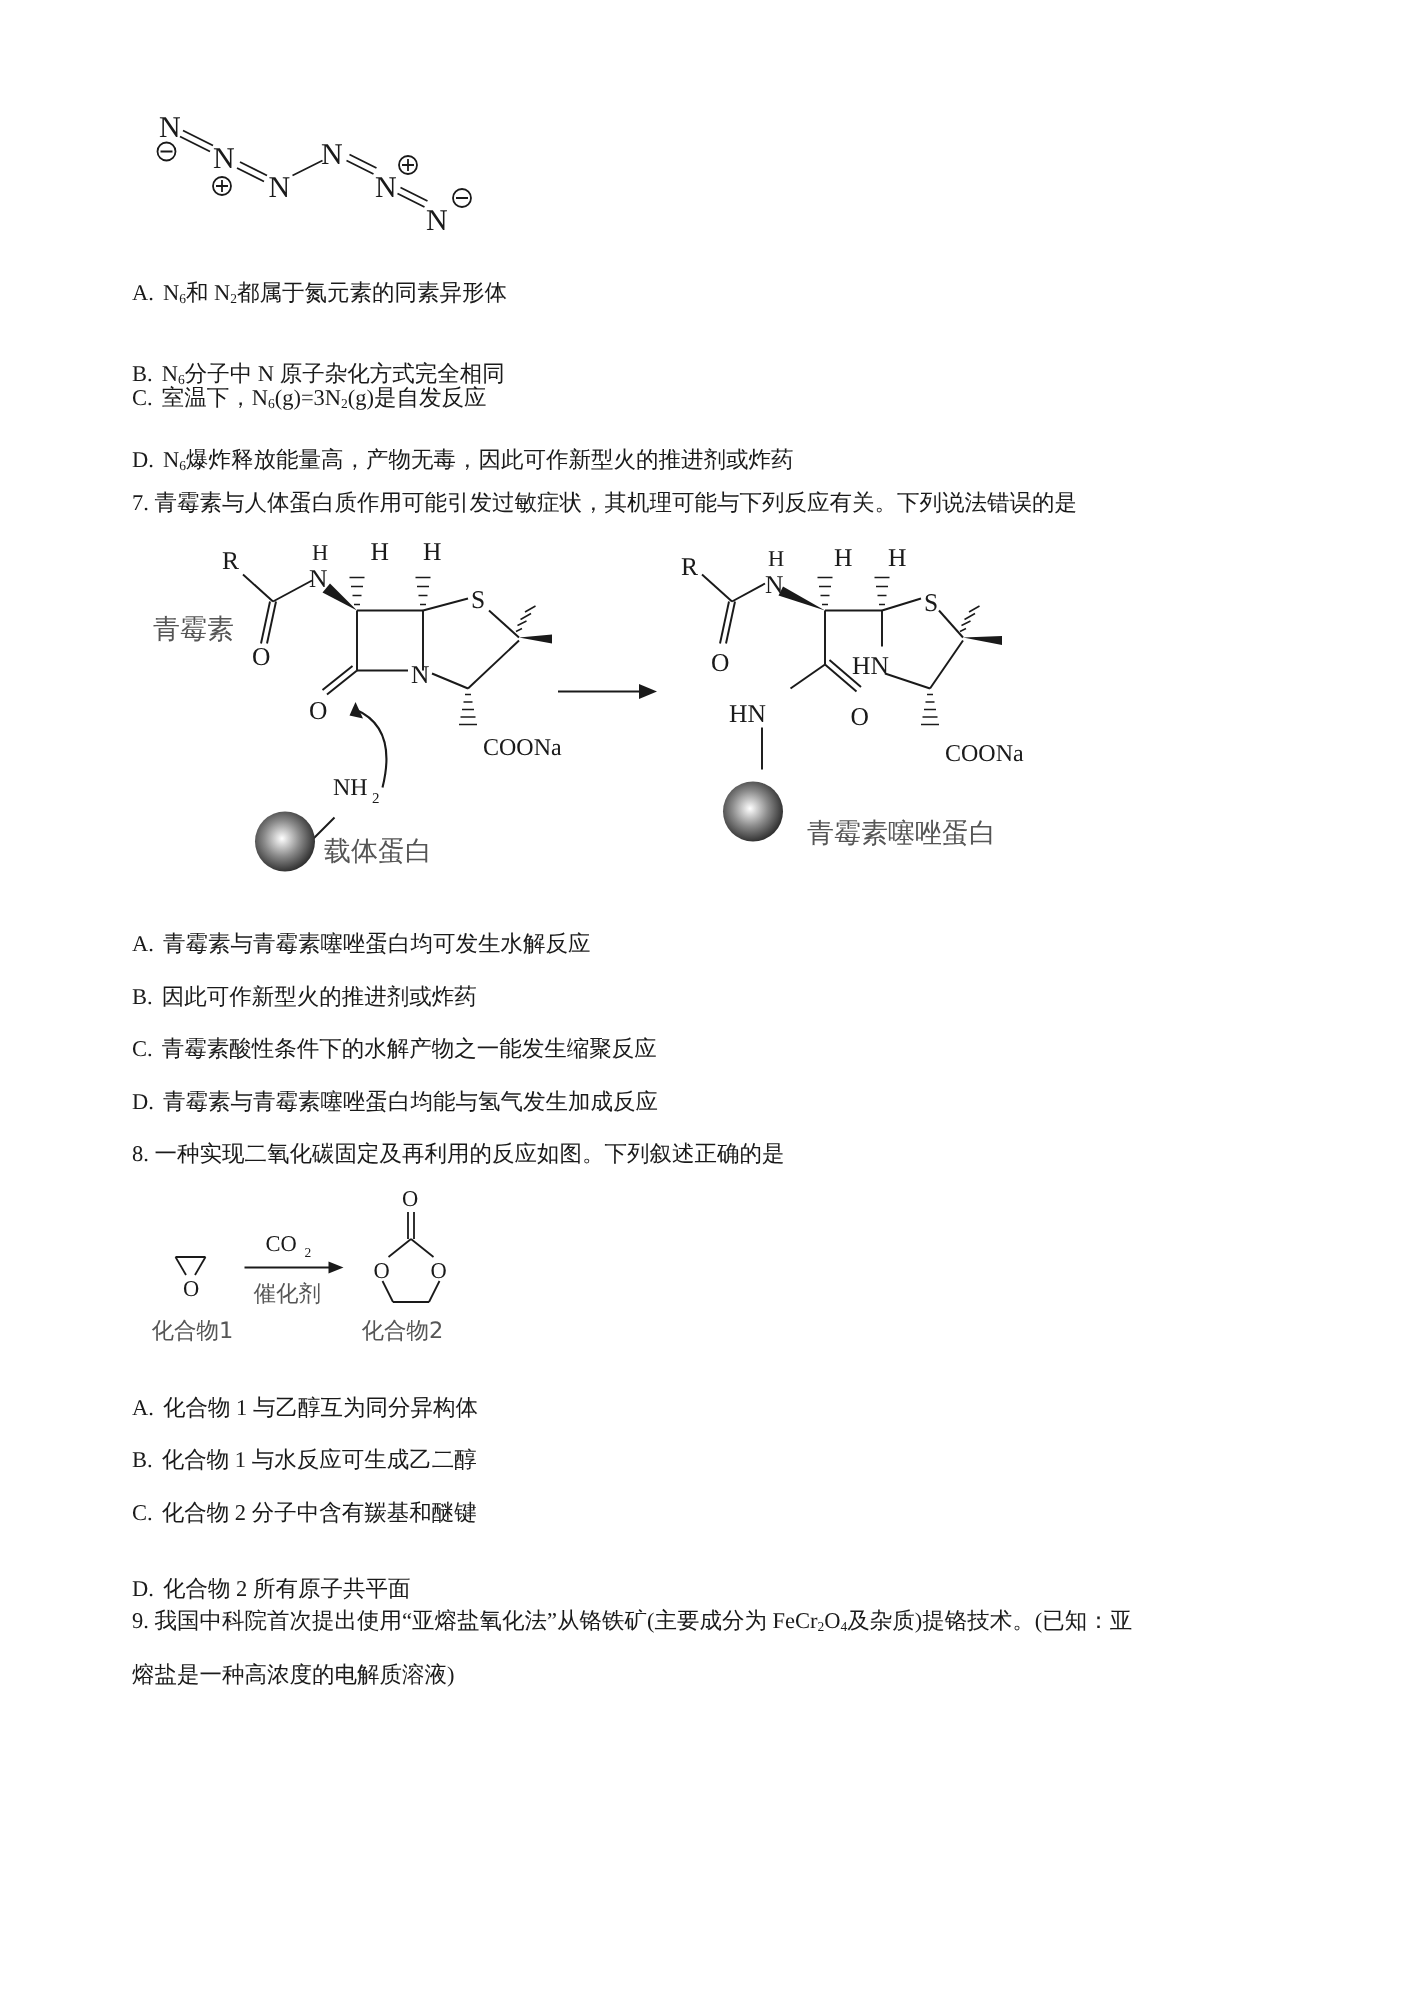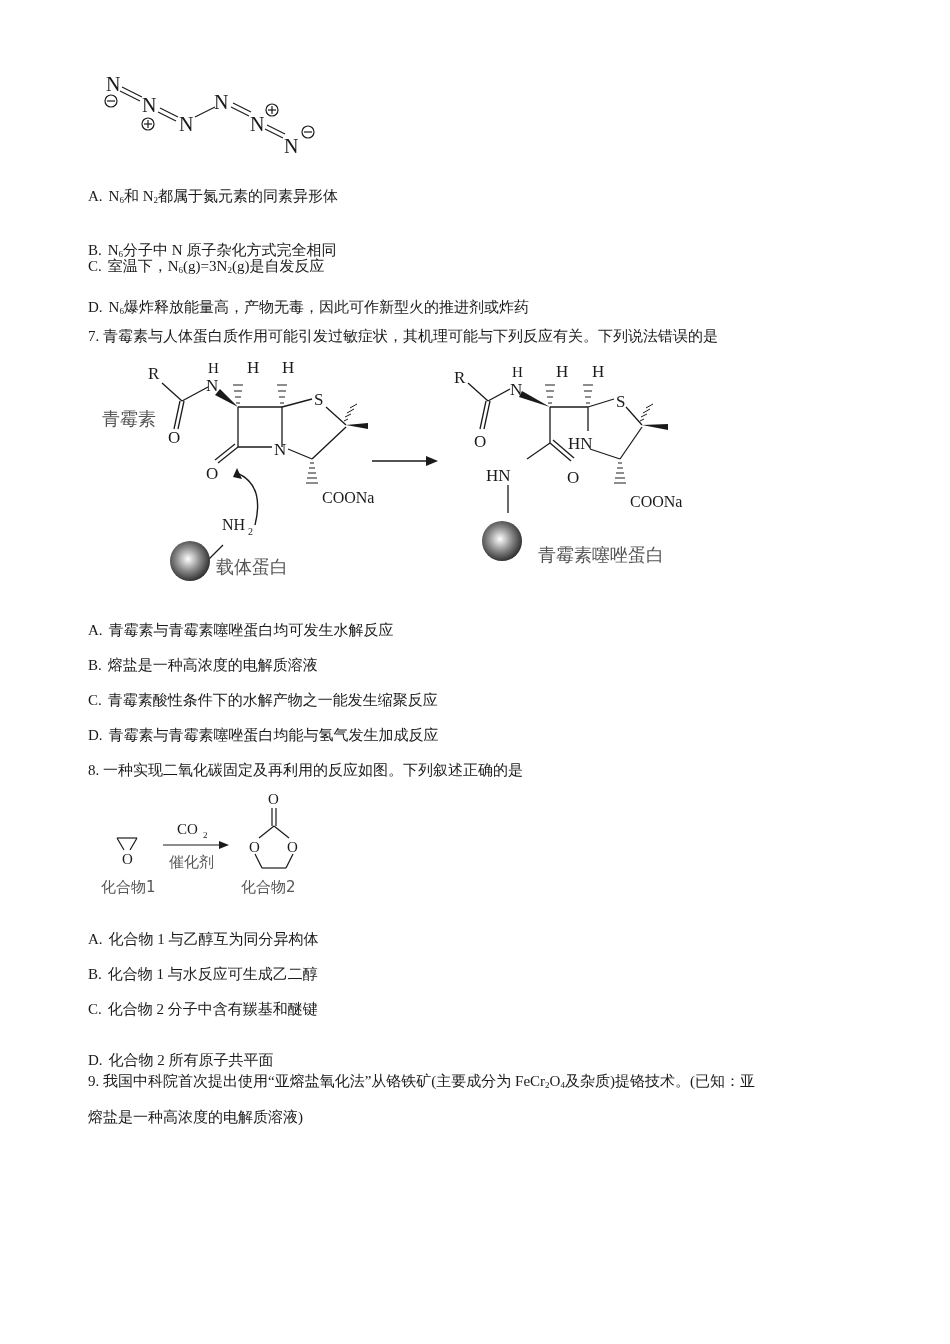--- a/index.html
+++ b/index.html
@@ -177,21 +177,21 @@
   <text x="526" y="52" font-size="17">S</text>
   <text x="478" y="94" font-size="17">HN</text>
   <text x="396" y="126" font-size="17">HN</text>
   <text x="477" y="128" font-size="17">O</text>
   <text x="540" y="152" font-size="16">COONa</text>
   <circle cx="412" cy="186" r="20" fill="url(#ballg)"></circle>
   <text x="448" y="206" font-size="18" class="cn">青霉素噻唑蛋白</text>
 </svg>
 
 <div class="line" style="top:620px;"><span class="lbl">A.</span><span>青霉素与青霉素噻唑蛋白均可发生水解反应</span></div>
-<div class="line" style="top:655px;"><span class="lbl">B.</span><span>熔盐是一种高浓度的电解质溶液</span></div>
+<div class="line" style="top:655px;"><span class="lbl">B.</span><span>因此可作新型火的推进剂或炸药</span></div>
 <div class="line" style="top:690px;"><span class="lbl">C.</span><span>青霉素酸性条件下的水解产物之一能发生缩聚反应</span></div>
 <div class="line" style="top:725px;text-align:right;"><span class="lbl">D.</span><span>青霉素与青霉素噻唑蛋白均能与氢气发生加成反应</span></div>
 
 <div class="line" style="top:760px;">8. 一种实现二氧化碳固定及再利用的反应如图。下列叙述正确的是</div>
 
 <svg class="fig" style="left:95px;top:788px;" width="230" height="115" viewBox="0 0 230 115">
   <g stroke="#1a1a1a" stroke-width="1.2" fill="none">
 
     <line x1="22" y1="50" x2="42" y2="50"></line>
     <line x1="22" y1="50" x2="29" y2="62"></line>

